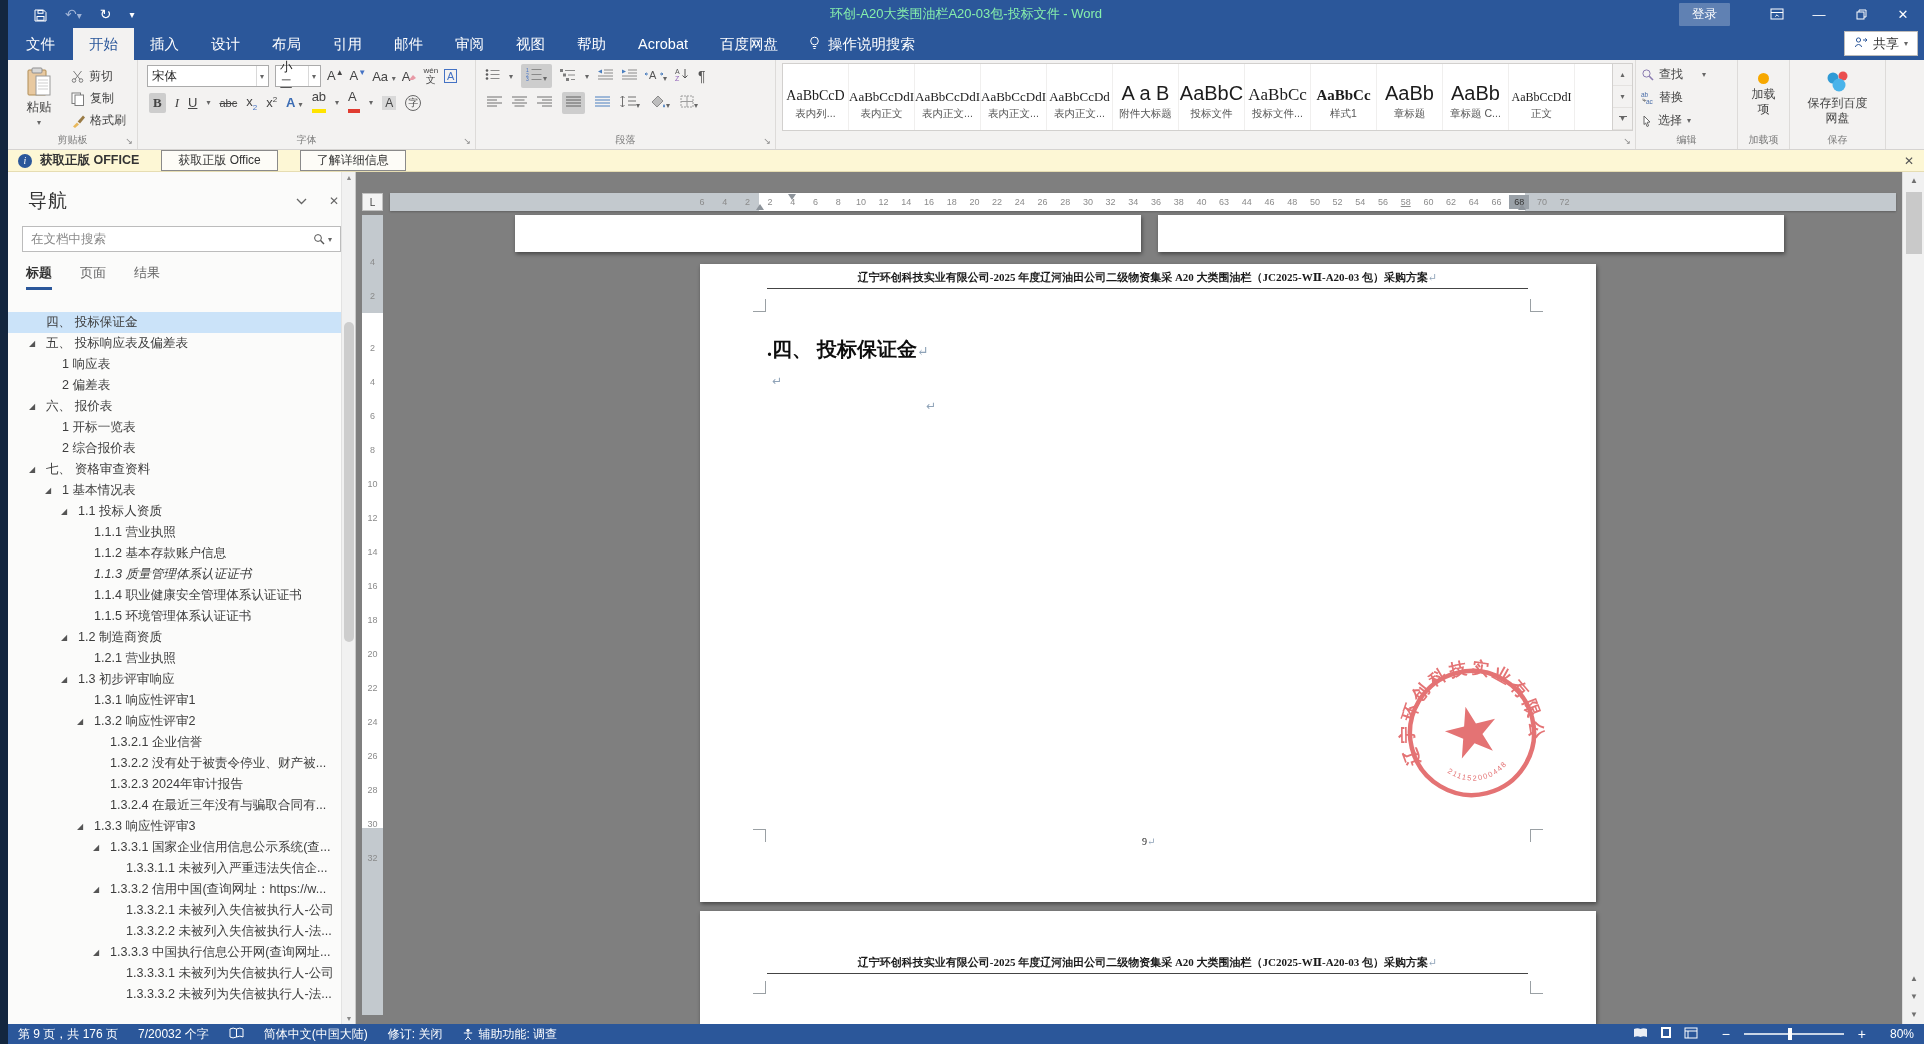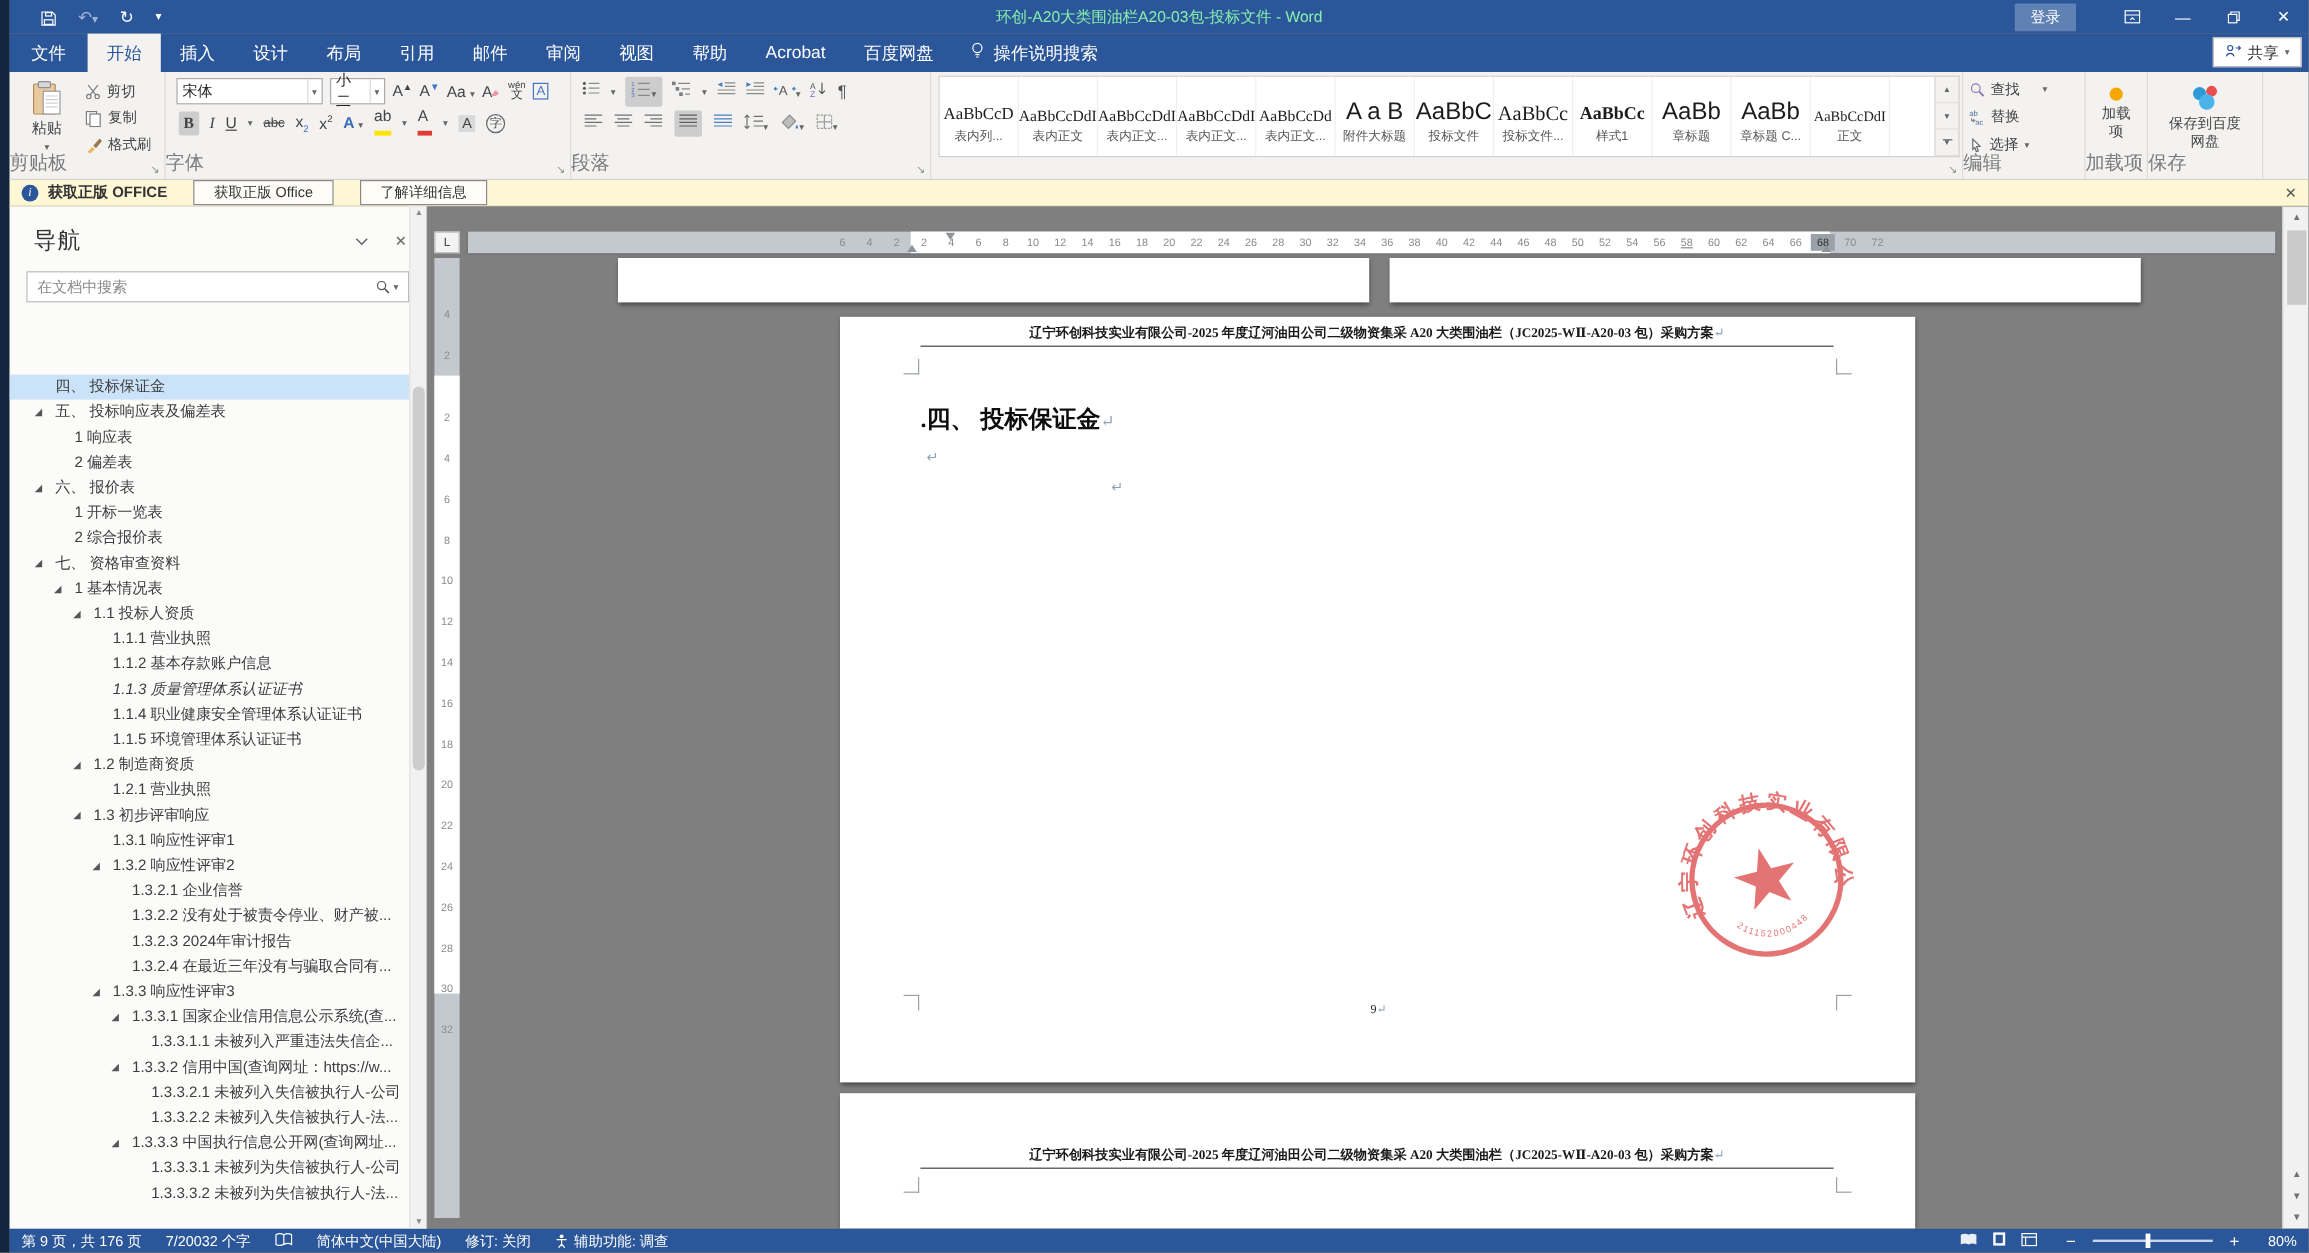--- a/index.html
+++ b/index.html
@@ -24,21 +24,21 @@
   .rtab{display:flex;align-items:center;padding:0 16px;cursor:default}
   .rtab.file{padding:0 18px}
   .rtab.active{background:#f3f2f1;color:#2b579a}
   .tellme{display:flex;align-items:center;gap:7px;margin-left:14px}
   .share-btn{position:absolute;left:1844px;top:31px;width:74px;height:25px;background:#fff;border:1px solid #bebcba;
     display:flex;align-items:center;justify-content:center;gap:5px;font-size:13px;color:#333;z-index:6}
 
   
   .ribbon{position:absolute;left:8px;top:60px;width:1916px;height:90px;background:#f3f2f1;display:flex;border-bottom:1px solid #d5d3d1}
   .rgroup{position:relative;height:100%;border-right:1px solid #dddbd9;padding:3px 5px 18px;flex:none}
-  .glabel{position:absolute;bottom:2px;left:0;right:0;font-size:16px;color:#7b7b7b}
+  .glabel{position:absolute;bottom:2px;left:0;right:0;text-align:center;font-size:10px;color:#7b7b7b}
   .launcher{position:absolute;bottom:3px;right:4px;font-size:9px;color:#8a8a8a;line-height:1}
   .g-clip{width:130px;display:flex;gap:6px}
   .paste-btn{width:52px;display:flex;flex-direction:column;align-items:center;justify-content:center;gap:2px;font-size:12.5px;color:#444}
   .clip-col{display:flex;flex-direction:column;justify-content:flex-start;gap:3px;padding-top:4px}
   .sbtn{display:flex;align-items:center;gap:5px;font-size:12px;color:#444;height:19px;white-space:nowrap}
   .dd{font-size:8px;color:#666}
   .g-font{width:338px}
   .frow{display:flex;align-items:center;gap:6px;height:26px;padding-left:4px}
   .frow2{display:flex;align-items:center;gap:9px;height:27px;padding-left:6px}
   .combo{height:22px;background:#fff;border:1px solid #ababab;display:flex;align-items:center;font-size:12.5px;color:#222;padding:0 4px;gap:4px}
@@ -486,20 +486,25 @@
       <div class="nav-search">
         <span>在文档中搜索</span>
         <span class="mag">
             <svg width="12" height="12">
               <circle cx="5" cy="5" r="3.4" fill="none" stroke="#555"></circle>
               <path d="M7.6 7.6 L11 11" stroke="#555" stroke-width="1.4"></path>
             </svg>
             <span class="dd">▾</span>
           </span>
       </div>
+      <div class="nav-tabs" id="navtabs">
+          <span class="ntab active">标题</span>
+          <span class="ntab">页面</span>
+          <span class="ntab">结果</span>
+        </div>
       <div class="nav-tree" id="navtree">
           <div class="nrow sel" style="padding-left: 38px;"><span>四、 投标保证金</span></div>
           <div class="nrow" style="padding-left: 38px;"><span class="narrow" style="left: 21px;">◢</span><span>五、 投标响应表及偏差表</span></div>
           <div class="nrow" style="padding-left: 54px;"><span>1 响应表</span></div>
           <div class="nrow" style="padding-left: 54px;"><span>2 偏差表</span></div>
           <div class="nrow" style="padding-left: 38px;"><span class="narrow" style="left: 21px;">◢</span><span>六、 报价表</span></div>
           <div class="nrow" style="padding-left: 54px;"><span>1 开标一览表</span></div>
           <div class="nrow" style="padding-left: 54px;"><span>2 综合报价表</span></div>
           <div class="nrow" style="padding-left: 38px;"><span class="narrow" style="left: 21px;">◢</span><span>七、 资格审查资料</span></div>
           <div class="nrow" style="padding-left: 54px;"><span class="narrow" style="left: 37px;">◢</span><span>1 基本情况表</span></div>
@@ -558,21 +563,21 @@
           <span class="htick" style="left: 607.1px;">22</span>
           <span class="htick" style="left: 629.8px;">24</span>
           <span class="htick" style="left: 652.5px;">26</span>
           <span class="htick" style="left: 675.2px;">28</span>
           <span class="htick" style="left: 697.9px;">30</span>
           <span class="htick" style="left: 720.6px;">32</span>
           <span class="htick" style="left: 743.3px;">34</span>
           <span class="htick" style="left: 766px;">36</span>
           <span class="htick" style="left: 788.7px;">38</span>
           <span class="htick" style="left: 811.4px;">40</span>
-          <span class="htick" style="left: 834.1px;">42</span>
+          <span class="htick" style="left: 834.1px;">63</span>
           <span class="htick" style="left: 856.8px;">44</span>
           <span class="htick" style="left: 879.5px;">46</span>
           <span class="htick" style="left: 902.2px;">48</span>
           <span class="htick" style="left: 924.9px;">50</span>
           <span class="htick" style="left: 947.6px;">52</span>
           <span class="htick" style="left: 970.3px;">54</span>
           <span class="htick" style="left: 993px;">56</span>
           <span class="htick" style="left: 1015.7px; text-decoration: underline;">58</span>
           <span class="htick" style="left: 1038.4px;">60</span>
           <span class="htick" style="left: 1061.1px;">62</span>

